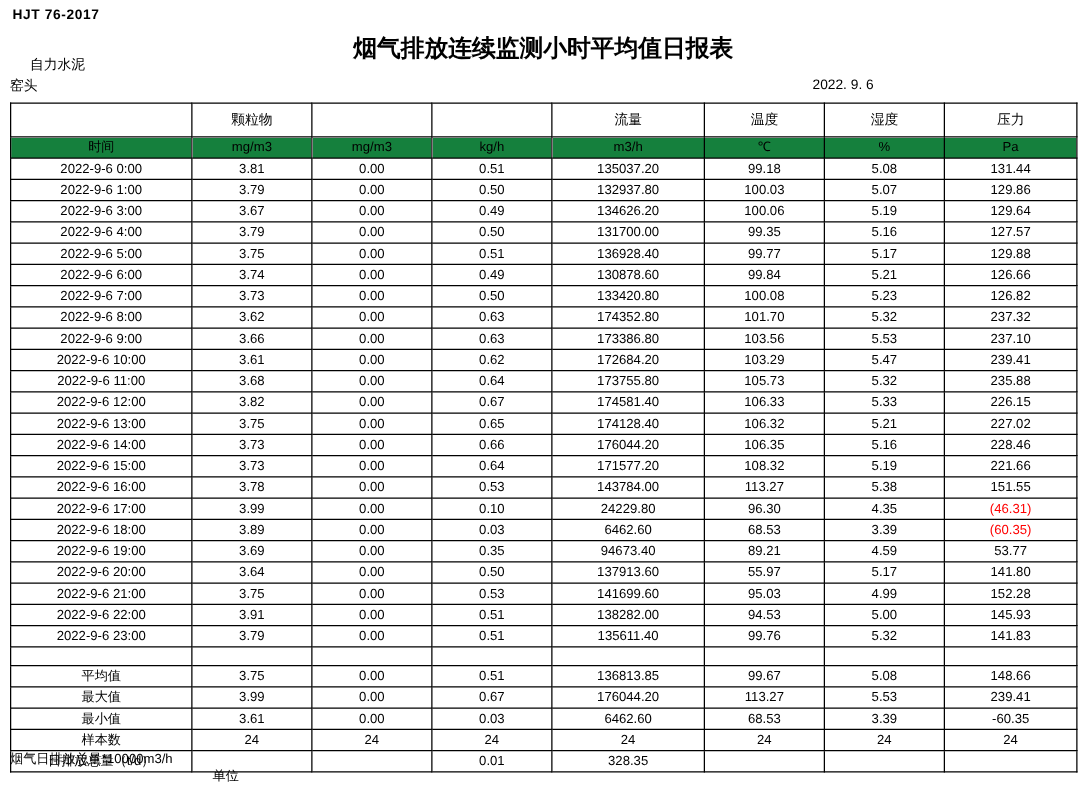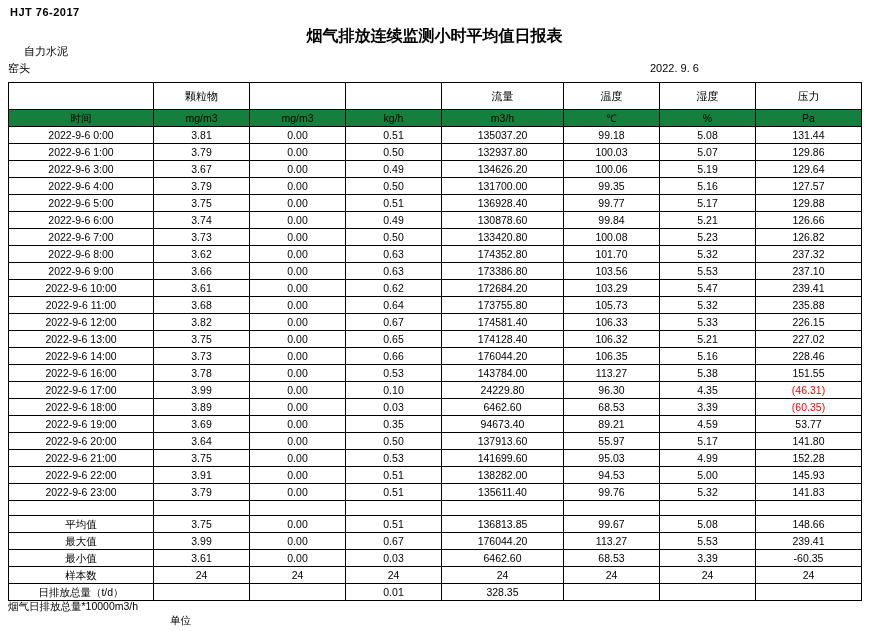--- a/index.html
+++ b/index.html
@@ -7,21 +7,21 @@
     width:869px;height:631px;
     background:#ffffff;
     font-family:"Liberation Sans", sans-serif;
     font-size:11px;
     color:#000000;
     position:relative;
     overflow:hidden;
   }
   .doc{position:relative;width:869px;height:631px;}
   .std-code{position:absolute;left:10px;top:6px;font-size:11px;font-weight:bold;letter-spacing:0.5px;}
-  .title{position:absolute;left:0;top:26px;width:869px;text-align:center;font-size:16px;font-weight:bold;}
+  .title{position:absolute;left:0;top:26px;width:869px;text-align:center;font-size:19px;font-weight:bold;}
   .org{position:absolute;left:24px;top:44px;font-size:11px;}
   .site{position:absolute;left:8px;top:61px;font-size:11px;}
   .date{position:absolute;left:650px;top:62px;font-size:11px;}
 
   table.main{
     position:absolute;left:8px;top:82px;
     border-collapse:collapse;
     width:853px;
     table-layout:fixed;
   }
@@ -226,20 +226,30 @@
           <td class="c-time">2022-9-6 14:00</td>
           <td class="c-v">3.73</td>
           <td class="c-v">0.00</td>
           <td class="c-v">0.66</td>
           <td class="c-flow">176044.20</td>
           <td class="c-temp">106.35</td>
           <td class="c-hum">5.16</td>
           <td class="c-pres">228.46</td>
         </tr>
         <tr class="data-row">
+          <td class="c-time">2022-9-6 15:00</td>
+          <td class="c-v">3.73</td>
+          <td class="c-v">0.00</td>
+          <td class="c-v">0.64</td>
+          <td class="c-flow">171577.20</td>
+          <td class="c-temp">108.32</td>
+          <td class="c-hum">5.19</td>
+          <td class="c-pres">221.66</td>
+        </tr>
+        <tr class="data-row">
           <td class="c-time">2022-9-6 16:00</td>
           <td class="c-v">3.78</td>
           <td class="c-v">0.00</td>
           <td class="c-v">0.53</td>
           <td class="c-flow">143784.00</td>
           <td class="c-temp">113.27</td>
           <td class="c-hum">5.38</td>
           <td class="c-pres">151.55</td>
         </tr>
         <tr class="data-row">

